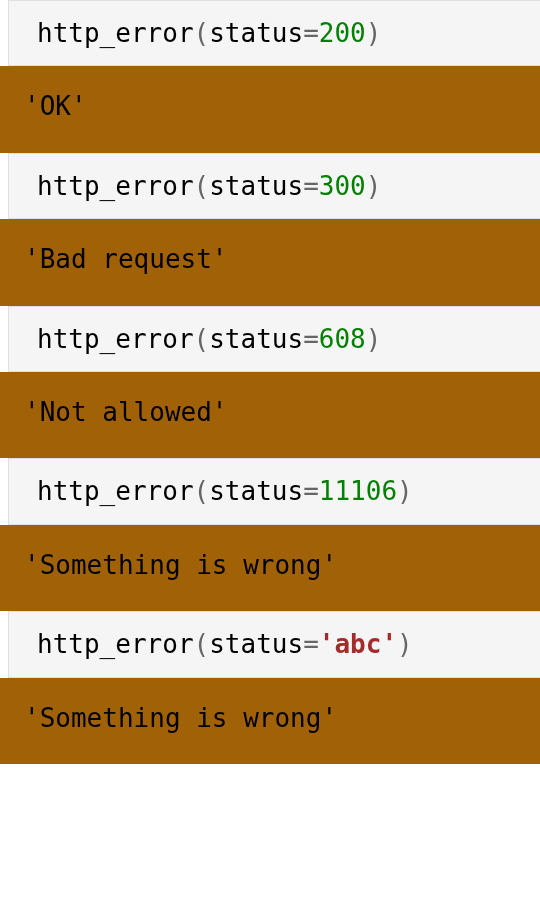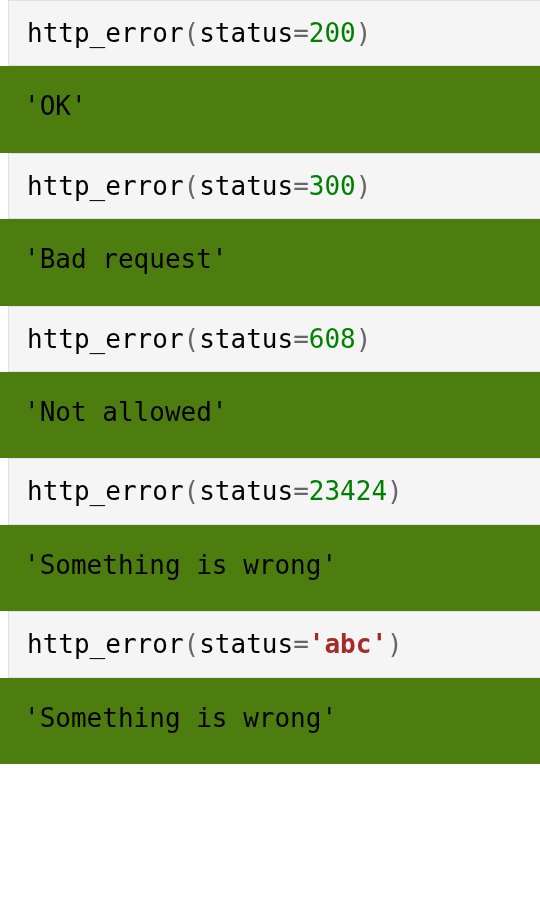--- a/index.html
+++ b/index.html
@@ -9,44 +9,44 @@
       background: #ffffff;
       font-family: "DejaVu Sans Mono", "Menlo", "Consolas", monospace;
       font-size: 26px;
       line-height: 1.4;
       color: #000000;
     }
     .cell-input {
       background: #f5f5f5;
       border: 1px solid #e0e0e0;
       border-right: none;
-      padding: 14px 18px;
+      padding: 14px 28px;
       margin-left: 8px;
       margin-bottom: 0;
     }
     .cell-output {
       padding: 22px 18px 28px 24px;
-      background: #4d7c0f;
+      background: #a16207;
     }
     .op { color: #666666; }
     .eq { color: #666666; }
     .num { color: #008000; font-weight: 500; }
     .str { color: #a52a2a; font-weight: bold; }
     .fn { color: #000000; }
     .arg { color: #000000; }
   </style>
 </head>
 <body>
 
 <div class="cell-input"><span class="fn">http_error</span><span class="op">(</span><span class="arg">status</span><span class="eq">=</span><span class="num">200</span><span class="op">)</span></div>
 <div class="cell-output">'OK'</div>
 
 <div class="cell-input"><span class="fn">http_error</span><span class="op">(</span><span class="arg">status</span><span class="eq">=</span><span class="num">300</span><span class="op">)</span></div>
 <div class="cell-output">'Bad request'</div>
 
 <div class="cell-input"><span class="fn">http_error</span><span class="op">(</span><span class="arg">status</span><span class="eq">=</span><span class="num">608</span><span class="op">)</span></div>
 <div class="cell-output">'Not allowed'</div>
 
-<div class="cell-input"><span class="fn">http_error</span><span class="op">(</span><span class="arg">status</span><span class="eq">=</span><span class="num">23424</span><span class="op">)</span></div>
+<div class="cell-input"><span class="fn">http_error</span><span class="op">(</span><span class="arg">status</span><span class="eq">=</span><span class="num">11106</span><span class="op">)</span></div>
 <div class="cell-output">'Something is wrong'</div>
 
 <div class="cell-input"><span class="fn">http_error</span><span class="op">(</span><span class="arg">status</span><span class="eq">=</span><span class="str">'abc'</span><span class="op">)</span></div>
 <div class="cell-output">'Something is wrong'</div>
 
 </body></html>

